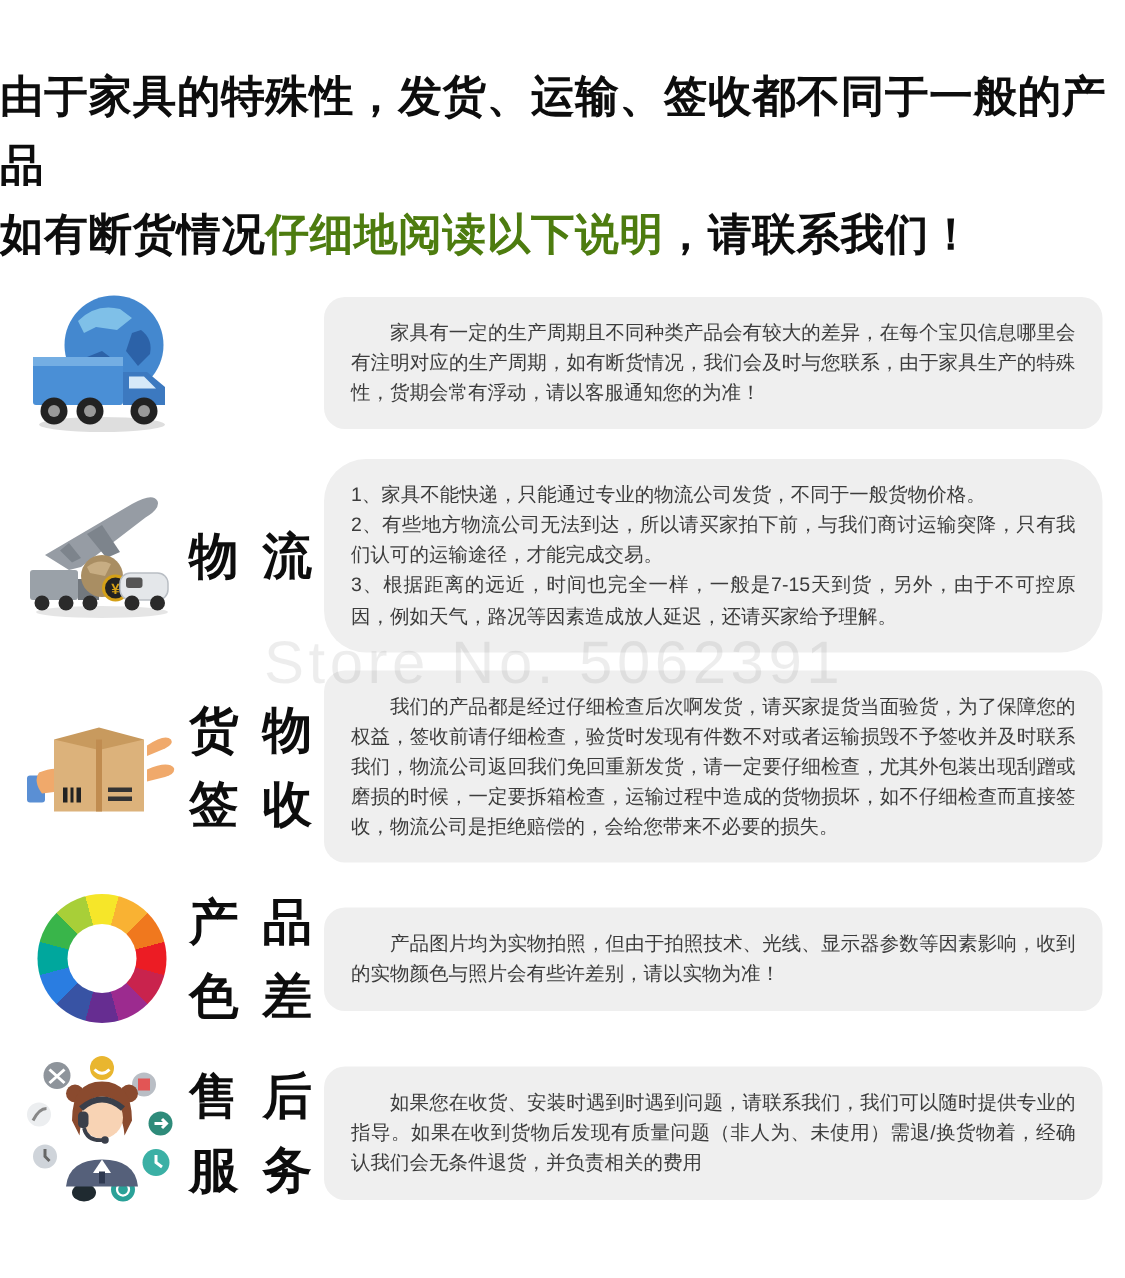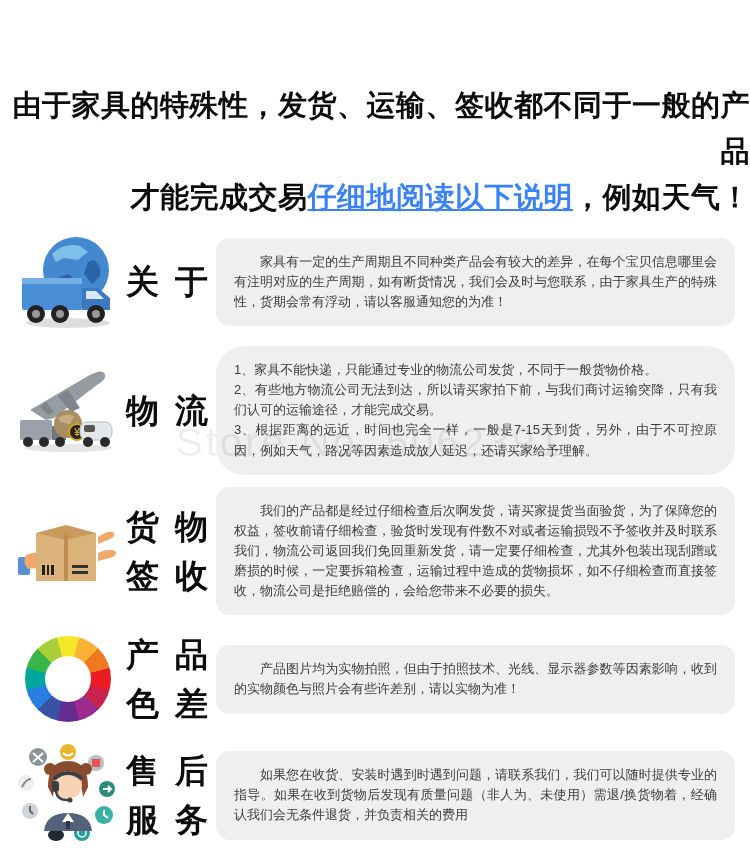--- a/index.html
+++ b/index.html
@@ -2,24 +2,24 @@
 <html><head>
 <meta charset="utf-8">
 <style>
   html,body{margin:0;padding:0;background:#fff;}
   .page{
     width:750px;height:852px;background:#ffffff;position:relative;overflow:hidden;
     font-family:"Liberation Sans", sans-serif;color:#0d0d0d;
   }
   
   .title{
-    padding-top:82px;text-align:right;font-weight:bold;font-size:29px;
+    padding-top:42px;text-align:left;font-weight:bold;font-size:29px;
     line-height:46px;letter-spacing:0.5px;color:#0d0d0d;
   }
-  .title .red{color:#3b82f6;text-decoration:underline;}
+  .title .red{color:#4d7c0f;}
   
   .watermark{
     position:absolute;left:176px;top:420px;font-size:40px;letter-spacing:3px;
     color:rgba(0,0,0,0.07);z-index:6;pointer-events:none;white-space:nowrap;
   }
   
   .rows{margin-top:10px;position:relative;z-index:2;}
   .row{display:flex;align-items:center;padding:0 15px 0 16px;margin-bottom:12px;}
   .icon-wrap{width:104px;height:104px;flex:0 0 104px;display:flex;align-items:center;justify-content:center;}
   .label{
@@ -47,21 +47,21 @@
     background:#fff;border-radius:50%;
   }
 </style>
 </head>
 <body>
 
 <div class="page">
 
   <div class="title">
     <div>由于家具的特殊性，发货、运输、签收都不同于一般的产品</div>
-    <div><span>才能完成交易</span><span class="red">仔细地阅读以下说明</span><span>，例如天气！</span></div>
+    <div><span>如有断货情况</span><span class="red">仔细地阅读以下说明</span><span>，请联系我们！</span></div>
   </div>
 
   <div class="watermark">Store No. 5062391</div>
 
   <div class="rows">
 
     <div class="row">
       <div class="icon-wrap">
         <svg width="104" height="104" viewBox="0 0 104 104">
           <circle cx="60" cy="40" r="33" fill="#4488cf"></circle>
@@ -75,21 +75,20 @@
           <path d="M70 61 h10 l8 8 h-18 z" fill="#d6e9f8"></path>
           <circle cx="20" cy="84" r="9" fill="#222"></circle>
             <circle cx="20" cy="84" r="4" fill="#999"></circle>
           <circle cx="44" cy="84" r="9" fill="#222"></circle>
             <circle cx="44" cy="84" r="4" fill="#999"></circle>
           <circle cx="80" cy="84" r="9" fill="#222"></circle>
             <circle cx="80" cy="84" r="4" fill="#999"></circle>
         </svg>
       </div>
       <div class="label">
-        <span class="label-line">关于</span>
       </div>
       <div class="box indent">家具有一定的生产周期且不同种类产品会有较大的差异，在每个宝贝信息哪里会有注明对应的生产周期，如有断货情况，我们会及时与您联系，由于家具生产的特殊性，货期会常有浮动，请以客服通知您的为准！</div>
     </div>
 
     <div class="row">
       <div class="icon-wrap">
         <svg width="104" height="104" viewBox="0 0 104 104">
           <path d="M14 52 L72 18 q14-8 17-2 q2 5-8 11 L38 60 l-8 2z" fill="#969ca4"></path>
           <path d="M52 32 l12 18 -9 4 -13-16z" fill="#7d848c"></path>
           <path d="M30 44 l8 10 -6 3 -8-8z" fill="#7d848c"></path>

